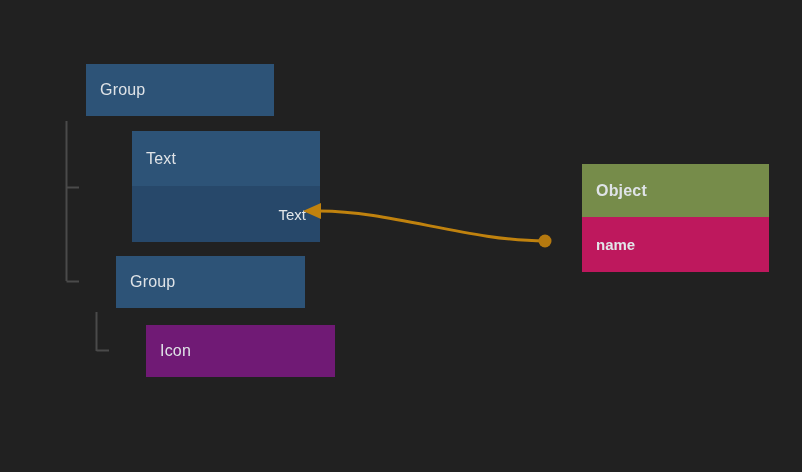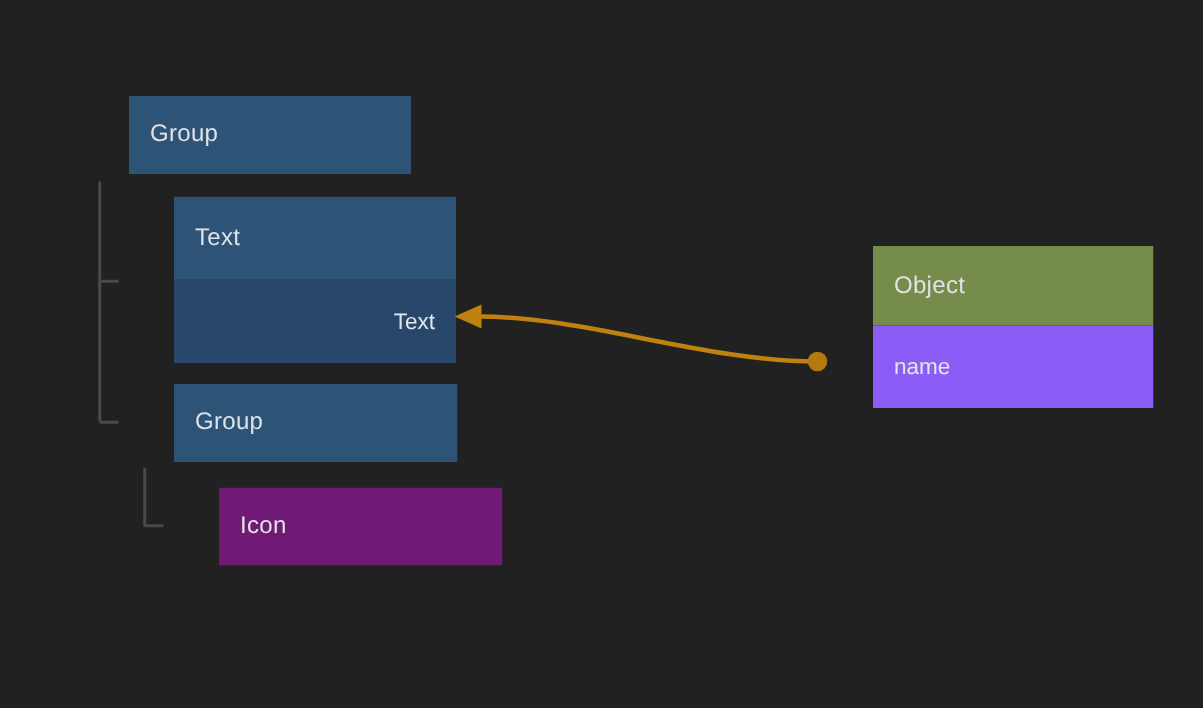--- a/index.html
+++ b/index.html
@@ -57,32 +57,32 @@
   .node.blue .node-body   { background: #27486a; }
 
   
   .node.green .node-header { background: #768c4a; }
   .node.green .node-body   { background: #6b8046; }
 
   
   #node-group-root { left: 49px;  top: 64px;  width: 225px; height: 52px; }
   #node-group-root .node-header { height: 52px; }
 
-  #node-text { left: 79px; top: 131px; width: 225px; height: 111px; text-align: center; }
+  #node-text { left: 95px; top: 131px; width: 225px; height: 111px; text-align: center; }
   #node-text .node-header { height: 55px; }
   #node-text .node-body   { height: 56px; }
   #node-text .node-row    { height: 56px; }
 
   #node-group-child { left: 79px; top: 256px; width: 226px; height: 52px; }
   #node-group-child .node-header { height: 52px; }
 
   #node-icon { left: 109px; top: 325px; width: 226px; height: 52px; }
   #node-icon .node-header { height: 52px; }
 
-  #node-object { left: 545px; top: 164px; width: 224px; height: 108px; }
+  #node-object { left: 545px; top: 164px; width: 224px; height: 108px; font-weight: bold; }
   #node-object .node-header { height: 53px; }
   #node-object .node-body   { height: 55px; }
   #node-object .node-row    { height: 55px; }
 
   
   #tree-lines, #link-layer {
     position: absolute;
     left: 0; top: 0;
     width: 802px;
     height: 472px;
@@ -121,21 +121,21 @@
   <div class="node blue" id="node-group-child">
     <div class="node-header" style="background: rgb(45, 83, 119);">Group</div>
   </div>
 
   <div class="node blue" id="node-icon">
     <div class="node-header" style="background: #701a75;">Icon</div>
   </div>
 
   <div class="node green" id="node-object">
     <div class="node-header" style="background: rgb(118, 140, 74);">Object</div>
-    <div class="node-body" style="background: #8b5cf6;">
+    <div class="node-body" style="background: #be185d;">
       <div class="node-row left">name</div>
     </div>
   </div>
 
   <svg id="link-layer" viewBox="0 0 802 472" xmlns="http://www.w3.org/2000/svg">
     <path id="link-path" d="M545 241 C 470 241, 390 211, 320 211" stroke="#c0820e" stroke-width="3" fill="none" stroke-linecap="round"></path>
     <polygon id="link-arrow" points="303,211 321,203 321,219" fill="#c0820e"></polygon>
     <circle id="link-dot" cx="545" cy="241" r="6.5" fill="#b5790f"></circle>
   </svg>
 

